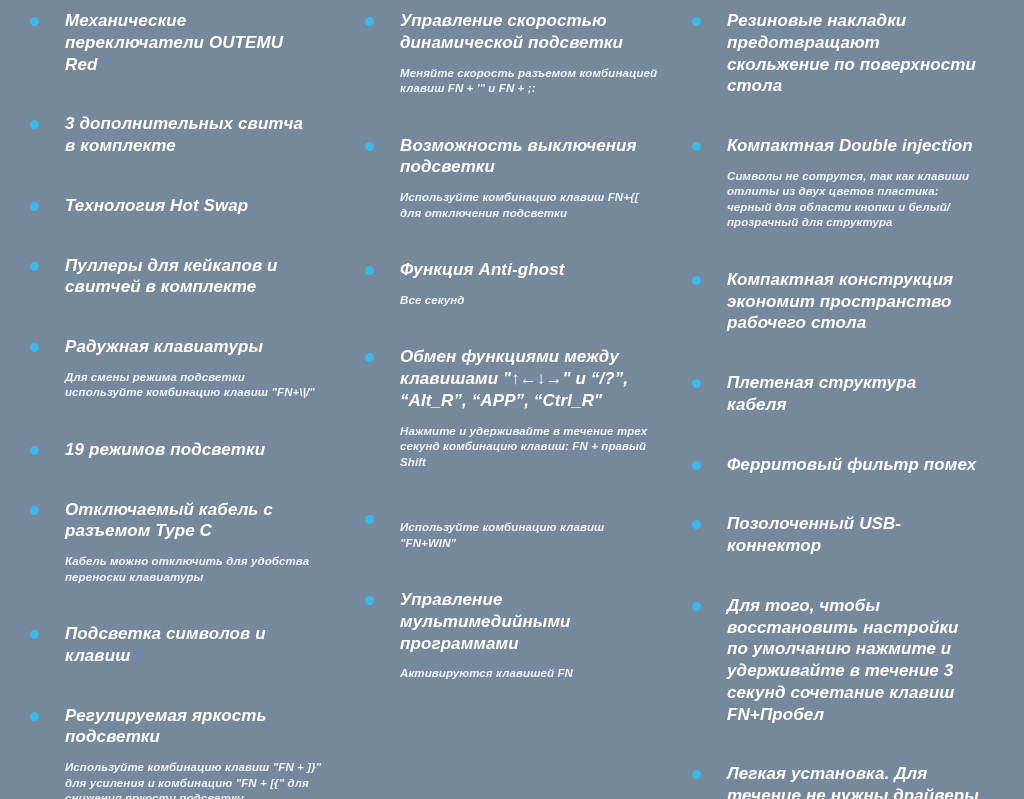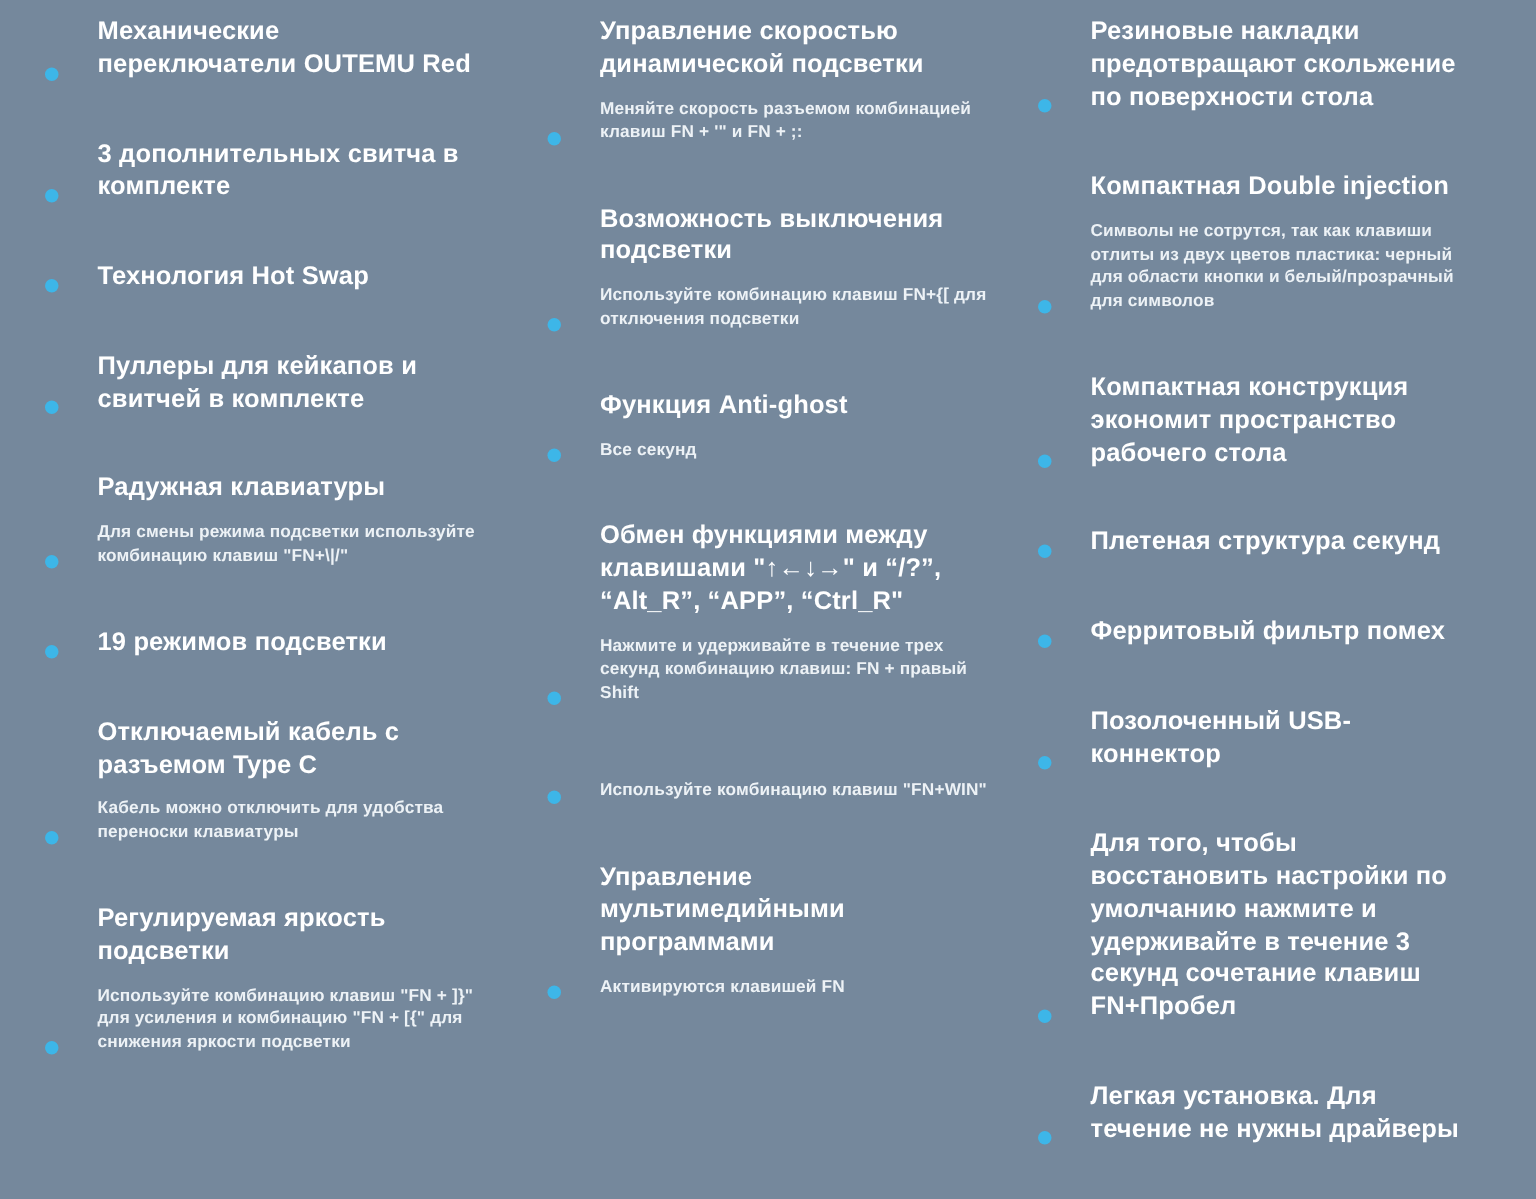--- a/index.html
+++ b/index.html
@@ -12,22 +12,23 @@
   }
   .features {
     display: grid;
     grid-template-columns: 335px 327px 1fr;
     padding: 10px 6px 0 30px;
     box-sizing: border-box;
   }
   .col { min-width: 0; }
   .feature {
     display: flex;
-    align-items: flex-end;
+    align-items: flex-start;
     margin-bottom: 38px;
+    font-style: italic;
   }
   .bullet {
     flex: 0 0 auto;
     width: 9px;
     height: 9px;
     border-radius: 50%;
     background: var(--bullet, #3db6e8);
     margin-top: 7px;
     margin-right: 26px;
   }
@@ -102,20 +103,27 @@
     <div class="feature">
       <span class="bullet"></span>
       <div class="feature-text">
         <div class="feature-title">Отключаемый кабель с разъемом Type C</div>
         <div class="feature-sub">Кабель можно отключить для удобства переноски клавиатуры</div>
       </div>
     </div>
     <div class="feature">
       <span class="bullet"></span>
       <div class="feature-text">
+        <div class="feature-title">Подсветка символов и клавиш</div>
+
+      </div>
+    </div>
+    <div class="feature">
+      <span class="bullet"></span>
+      <div class="feature-text">
         <div class="feature-title">Регулируемая яркость подсветки</div>
         <div class="feature-sub">Используйте комбинацию клавиш "FN + ]}" для усиления и комбинацию "FN + [{" для снижения яркости подсветки</div>
       </div>
     </div>
   </div>
 
   <div class="col">
     <div class="feature">
       <span class="bullet"></span>
       <div class="feature-text">
@@ -164,34 +172,34 @@
       <span class="bullet"></span>
       <div class="feature-text">
         <div class="feature-title">Резиновые накладки предотвращают скольжение по поверхности стола</div>
 
       </div>
     </div>
     <div class="feature">
       <span class="bullet"></span>
       <div class="feature-text">
         <div class="feature-title">Компактная Double injection</div>
-        <div class="feature-sub">Символы не сотрутся, так как клавиши отлиты из двух цветов пластика: черный для области кнопки и белый/прозрачный для символов</div>
+        <div class="feature-sub">Символы не сотрутся, так как клавиши отлиты из двух цветов пластика: черный для области кнопки и белый/прозрачный для структура</div>
       </div>
     </div>
     <div class="feature">
       <span class="bullet"></span>
       <div class="feature-text">
         <div class="feature-title">Компактная конструкция экономит пространство рабочего стола</div>
 
       </div>
     </div>
     <div class="feature">
       <span class="bullet"></span>
       <div class="feature-text">
-        <div class="feature-title">Плетеная структура секунд</div>
+        <div class="feature-title">Плетеная структура кабеля</div>
 
       </div>
     </div>
     <div class="feature">
       <span class="bullet"></span>
       <div class="feature-text">
         <div class="feature-title">Ферритовый фильтр помех</div>
 
       </div>
     </div>

